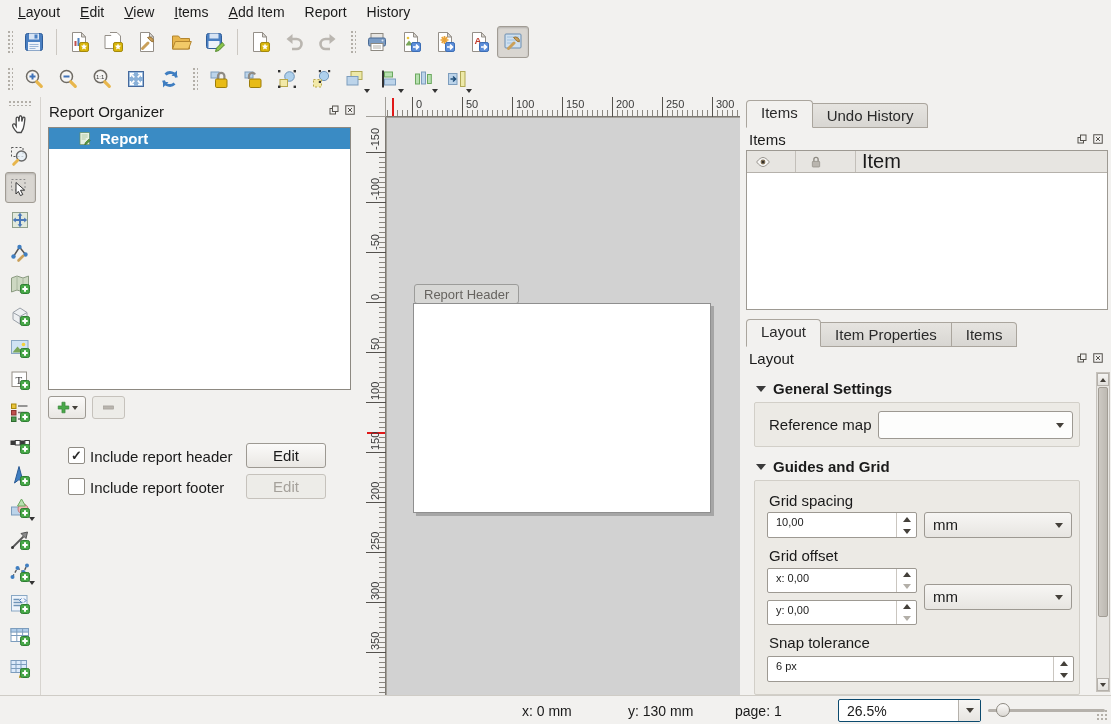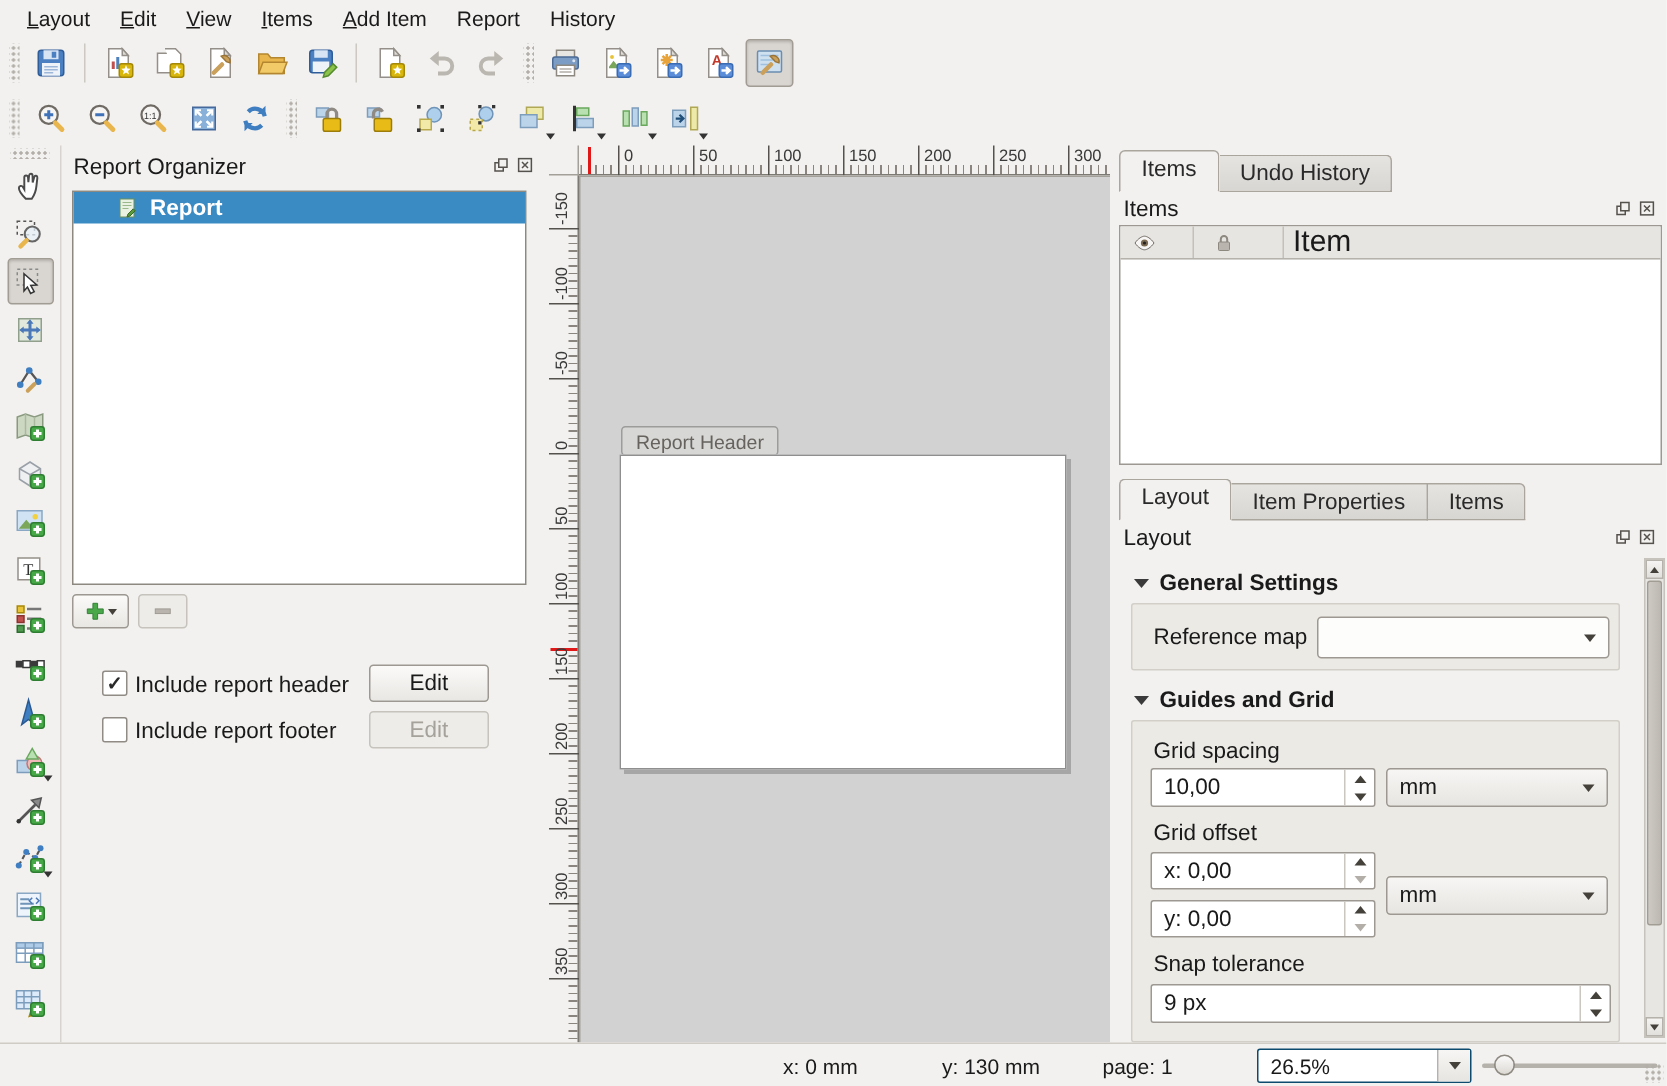--- a/index.html
+++ b/index.html
@@ -30,21 +30,21 @@
   #toolbox .tbtn { width:31px; height:31px; }
 
   
   .btn { background:linear-gradient(#fbfaf9,#e9e7e3); border:1px solid #9d9992; border-radius:3px; font-size:15px; text-align:center; color:#1a1a1a; }
   .btn.disabled { background:#edece8; border-color:#c6c2bc; color:#a5a19b; }
   .wbtns { position:absolute; display:flex; gap:4px; }
   .wbtn { width:12px; height:12px; }
   .checkbox { position:absolute; width:17px; height:17px; background:#fff; border:1px solid #908c85; border-radius:2px; font-size:13px; font-weight:bold; line-height:15px; text-align:center; color:#2a2a2a; }
   .combo { position:absolute; background:linear-gradient(#f7f6f4,#e7e5e1); border:1px solid #9d9992; border-radius:3px; font-size:15px; padding:3px 32px 0 8px; }
   .combo .arr { position:absolute; right:8px; top:50%; margin-top:-2px; width:0; height:0; border-left:4px solid transparent; border-right:4px solid transparent; border-top:5px solid #44403a; }
-  .spin { position:absolute; background:#fff; border:1px solid #9d9992; border-radius:2px; font-size:15px; padding:3px 26px 0 8px; }
+  .spin { position:absolute; background:#fff; border:1px solid #9d9992; border-radius:2px; font-size:11px; padding:3px 26px 0 8px; }
   .spinbtns { position:absolute; right:0; top:0; bottom:0; width:20px; border-left:1px solid #cac6c0; display:flex; flex-direction:column; }
   .spinbtns > span { flex:1; display:flex; align-items:center; justify-content:center; }
   .tri-up { width:0; height:0; border-left:4px solid transparent; border-right:4px solid transparent; border-bottom:5px solid #44403a; }
   .tri-dn { width:0; height:0; border-left:4px solid transparent; border-right:4px solid transparent; border-top:5px solid #44403a; }
   .tri-dn.dim { border-top-color:#b3afa8; }
 
   
   #organizer { position:absolute; left:41px; top:97px; width:325px; bottom:29px; }
   #organizer .title { position:absolute; left:8px; top:6px; font-size:15px; }
   #org-list { position:absolute; left:7px; top:30px; width:303px; height:263px; background:#fff; border:1px solid #8d8981; }
@@ -817,21 +817,21 @@
               <i class="tri-dn dim"></i>
             </span>
           </span>
       </div>
       <div class="combo" style="left:169px; top:103px; width:148px; height:26px;">
         <span>mm</span>
         <span class="arr"></span>
       </div>
       <span class="flabel" style="left:14px; top:153px;">Snap tolerance</span>
       <div class="spin" style="left:12px; top:175px; width:307px; height:26px;">
-        <span>9 px</span>
+        <span>6 px</span>
         <span class="spinbtns">
             <span>
               <i class="tri-up"></i>
             </span>
             <span>
               <i class="tri-dn"></i>
             </span>
           </span>
       </div>
     </div>

